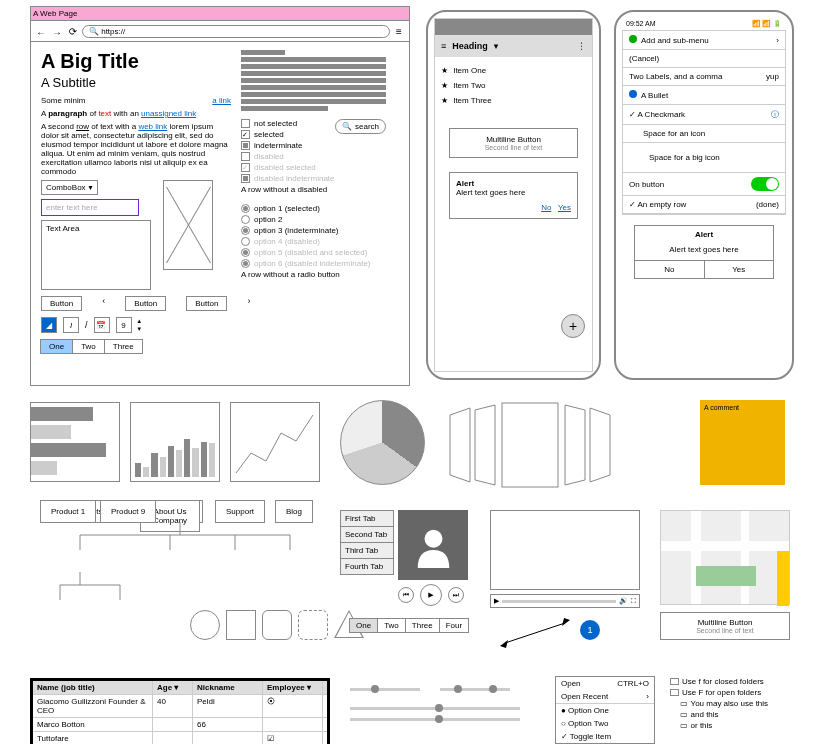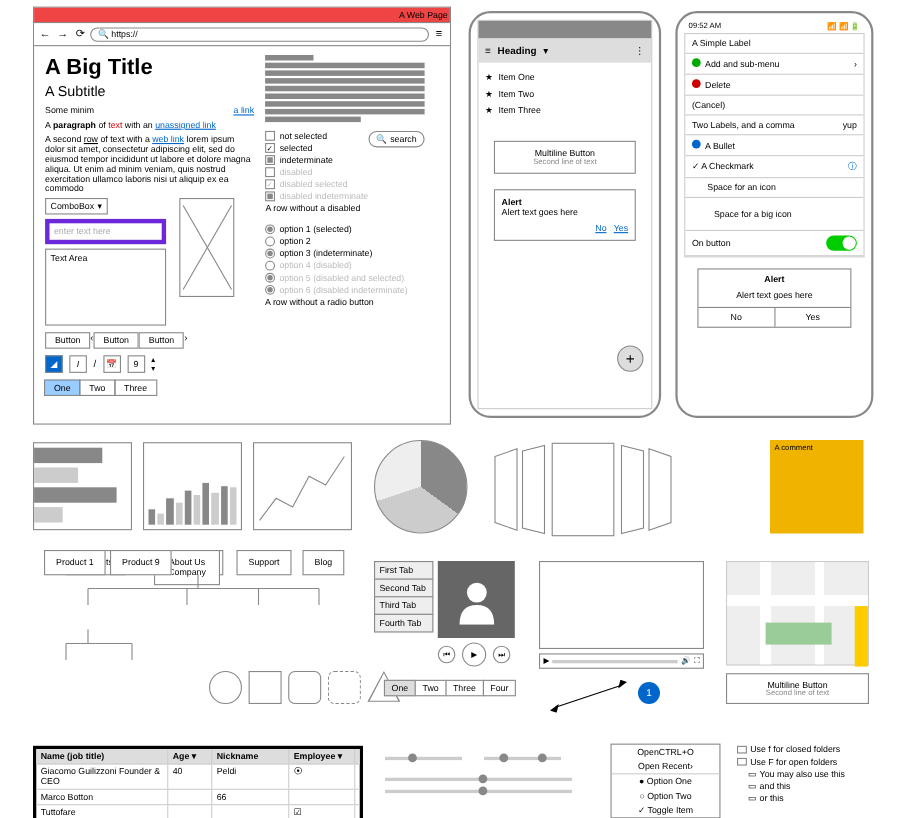--- a/index.html
+++ b/index.html
@@ -1,40 +1,40 @@
 <!DOCTYPE html>
 <html><head>
 <meta charset="utf-8">
 <style>
 *{box-sizing:border-box;margin:0;padding:0;font-family:Arial,sans-serif}
 body{width:820px;height:744px;background:#fff;font-size:9px;position:relative;overflow:hidden}
 .abs{position:absolute}
 .browser{left:30px;top:6px;width:380px;height:380px;border:1px solid #888}
-.browser-title{text-align:right;font-size:8px;padding:2px;background:#ef4444}
+.browser-title{text-align:left;font-size:8px;padding:2px;background:#f9a8d4}
 .browser-bar{display:flex;align-items:center;gap:2px;padding:3px;border-top:1px solid #888;border-bottom:1px solid #888;background:#fff}
 .nav-btn{width:14px;height:14px;display:flex;align-items:center;justify-content:center;font-size:10px}
 .addr{flex:1;border:1px solid #888;border-radius:8px;padding:1px 6px;font-size:8px}
 .browser-body{padding:8px 10px;display:flex;gap:10px}
 .col-l{width:190px}
 .col-r{width:145px}
 .big-title{font-size:20px;font-weight:bold;margin-bottom:2px}
 .subtitle{font-size:13px;margin-bottom:6px}
 .txt{font-size:8px;margin-bottom:4px}
 .link{color:#06c;text-decoration:underline}
 .bars{margin-bottom:8px}
 .bar{height:5px;background:#888;margin-bottom:2px}
 .combo{border:1px solid #888;padding:2px 4px;font-size:8px;display:inline-flex;align-items:center;gap:3px;margin-bottom:4px}
-.field{border:4px solid #6d28d9;padding:3px 4px;font-size:8px;width:110px;margin-bottom:4px;color:#aaa}
+.field{border:1px solid #6d28d9;padding:3px 4px;font-size:8px;width:98px;margin-bottom:4px;color:#aaa}
 .ta{border:1px solid #888;padding:3px 4px;font-size:8px;width:110px;height:70px}
 .ximg{width:50px;height:90px;border:1px solid #888;position:relative;margin-left:6px}
 .ximg:before,.ximg:after{content:'';position:absolute;background:#888;width:1px;height:100%;left:50%;top:0;transform-origin:center}
 .ximg:before{transform:rotate(30deg)}
 .ximg:after{transform:rotate(-30deg)}
 .btn{border:1px solid #888;padding:2px 8px;font-size:8px;background:#fff;display:inline-block}
-.btn-row{margin-top:6px;display:flex;gap:0;}
+.btn-row{margin-top:6px;display:flex;gap:20px;}
 .icon-row{margin-top:6px;display:flex;gap:6px;align-items:center}
 .icon-box{width:16px;height:16px;border:1px solid #888;display:flex;align-items:center;justify-content:center;font-size:8px}
 .seg{margin-top:6px;display:flex}
 .seg span{border:1px solid #888;padding:2px 8px;font-size:8px;margin-left:-1px}
 .seg .active{background:#9cf}
 .cb-row,.rb-row{display:flex;align-items:center;gap:4px;font-size:8px;margin-bottom:2px}
 .cb{width:9px;height:9px;border:1px solid #888;display:inline-block}
 .cb.checked:after{content:'✓';font-size:7px;position:relative;top:-1px}
 .cb.ind:after{content:'';display:block;width:5px;height:5px;background:#888;margin:1px}
 .rb{width:9px;height:9px;border:1px solid #888;border-radius:50%;display:inline-block}
@@ -109,21 +109,21 @@
 .table-row{display:flex;border-bottom:1px solid #ccc}
 .table-cell{padding:2px 4px;border-right:1px solid #ccc}
 .th{background:#ddd;font-weight:bold}
 .tc1{width:120px}.tc2{width:40px}.tc3{width:70px}.tc4{width:60px}
 
 .sliders{left:350px;top:680px;width:190px}
 .slider{height:3px;background:#ccc;position:relative;margin:8px 0}
 .slider-thumb{width:8px;height:8px;background:#888;border-radius:50%;position:absolute;top:-3px}
 
 .menu{left:555px;top:676px;width:100px;border:1px solid #888;font-size:8px}
-.menu-item{padding:2px 5px;display:flex;justify-content:center}
+.menu-item{padding:2px 5px;display:flex;justify-content:space-between}
 
 .tree-list{left:670px;top:676px;width:130px;font-size:8px}
 .tl-item{display:flex;align-items:center;gap:3px;padding:1px 0}
 .folder{width:9px;height:7px;border:1px solid #888;display:inline-block}
 </style>
 </head>
 <body>
 
 <div class="abs browser">
   <div class="browser-title">A Web Page</div>
@@ -187,21 +187,21 @@
         <div class="bar" style="width:30%"></div>
           <div class="bar"></div>
           <div class="bar"></div>
           <div class="bar"></div>
           <div class="bar"></div>
           <div class="bar"></div>
           <div class="bar"></div>
           <div class="bar"></div>
           <div class="bar" style="width:60%"></div>
       </div>
-      <div style="display:flex;justify-content:center;align-items:flex-start">
+      <div style="display:flex;justify-content:space-between;align-items:flex-start">
         <div>
           <div class="cb-row">
               <span class="cb"></span>
               <span>not selected</span>
             </div>
           <div class="cb-row">
               <span class="cb checked"></span>
               <span>selected</span>
             </div>
           <div class="cb-row">
@@ -294,30 +294,24 @@
   </div>
 </div>
 
 <div class="abs phone2">
   <div class="p2-status">
     <span>09:52 AM</span>
       <span>📶 📶 🔋</span>
   </div>
   <div class="p2-list">
     <div class="p2-row">
-        <span>A Simple Label</span>
-      </div>
-    <div class="p2-row">
         <span><span class="bullet bg"></span><span>Add and sub-menu</span></span>
         <span>›</span>
       </div>
     <div class="p2-row">
-        <span><span class="bullet br"></span><span>Delete</span></span>
-      </div>
-    <div class="p2-row">
         <span>(Cancel)</span>
       </div>
     <div class="p2-row">
         <span>Two Labels, and a comma</span>
         <span>yup</span>
       </div>
     <div class="p2-row">
         <span><span class="bullet bb"></span><span>A Bullet</span></span>
       </div>
     <div class="p2-row">
@@ -326,20 +320,24 @@
       </div>
     <div class="p2-row">
         <span style="margin-left:14px">Space for an icon</span>
       </div>
     <div class="p2-row" style="padding:10px 6px">
         <span style="margin-left:20px">Space for a big icon</span>
       </div>
     <div class="p2-row">
         <span>On button</span>
         <span class="toggle on"></span>
+      </div>
+    <div class="p2-row">
+        <span><span class="chk">✓</span> <span>An empty row</span></span>
+        <span>(done)</span>
       </div>
   </div>
   <div class="alert2">
     <div class="alert2-title">Alert</div>
     <div style="padding:2px 4px 6px">Alert text goes here</div>
     <div class="alert2-btns">
       <span>No</span>
       <span>Yes</span>
     </div>
   </div>

